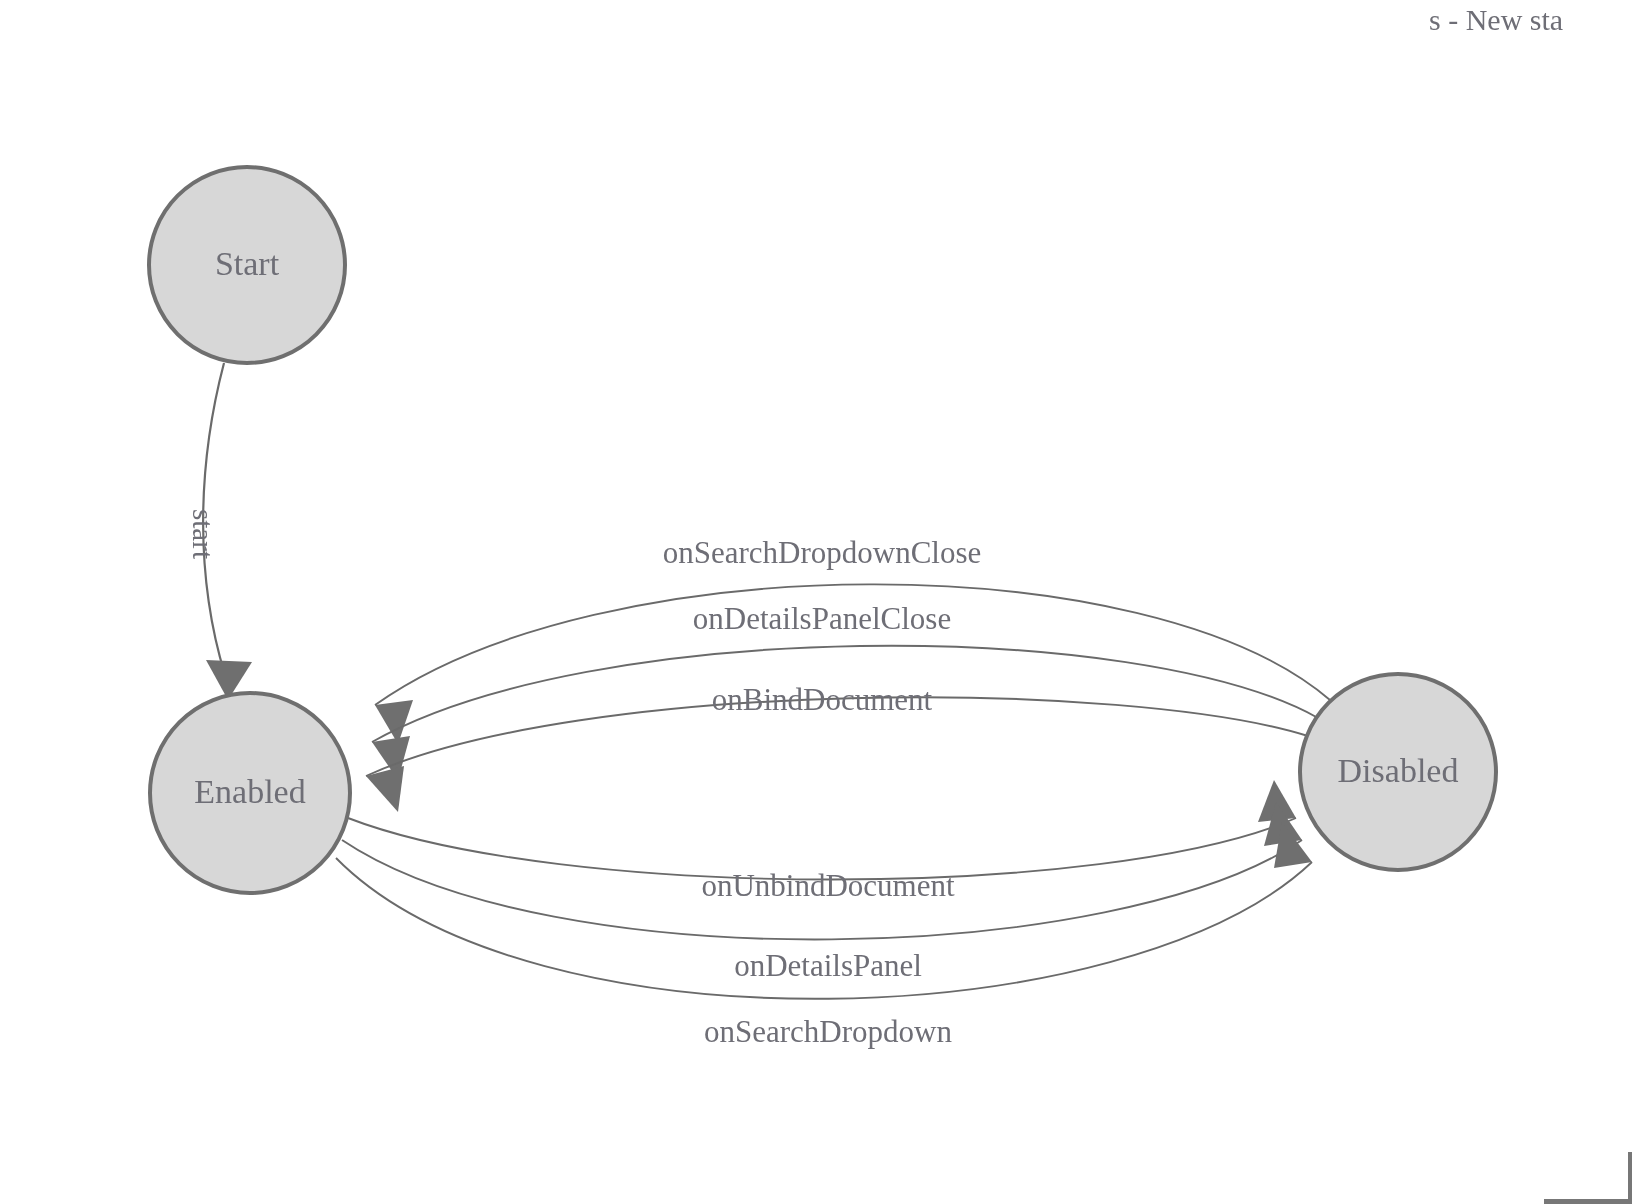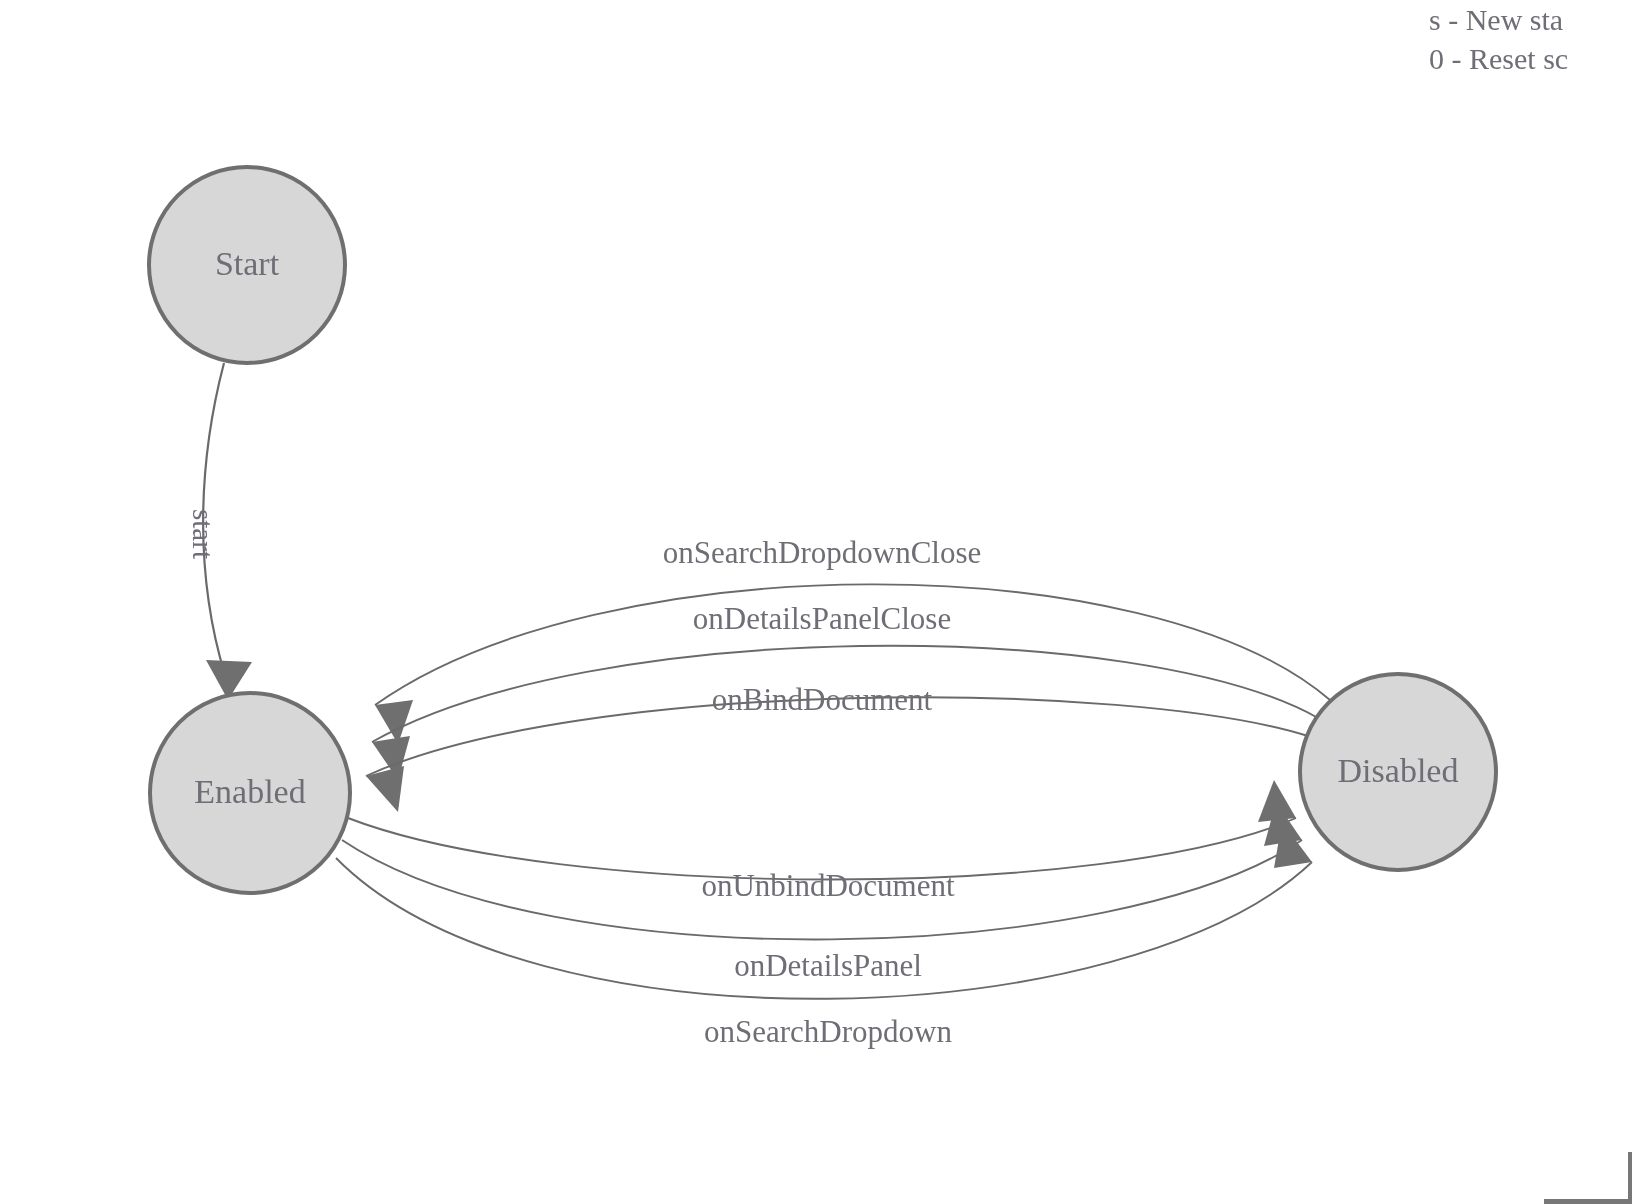--- a/index.html
+++ b/index.html
@@ -169,21 +169,20 @@
 
     <g>
       <circle class="node-circle" cx="1398" cy="772" r="98"></circle>
       <text class="node-label" x="1398" y="774">Disabled</text>
     </g>
 
   </svg>
 
   <div id="help-panel">
     <div class="help-line">s - New sta</div>
-    <div class="help-line">0 - Reset sc</div>
   </div>
 
   <div id="corner-handle">
     <div class="corner-v"></div>
     <div class="corner-h"></div>
   </div>
 
 </div>
 
 </body></html>

